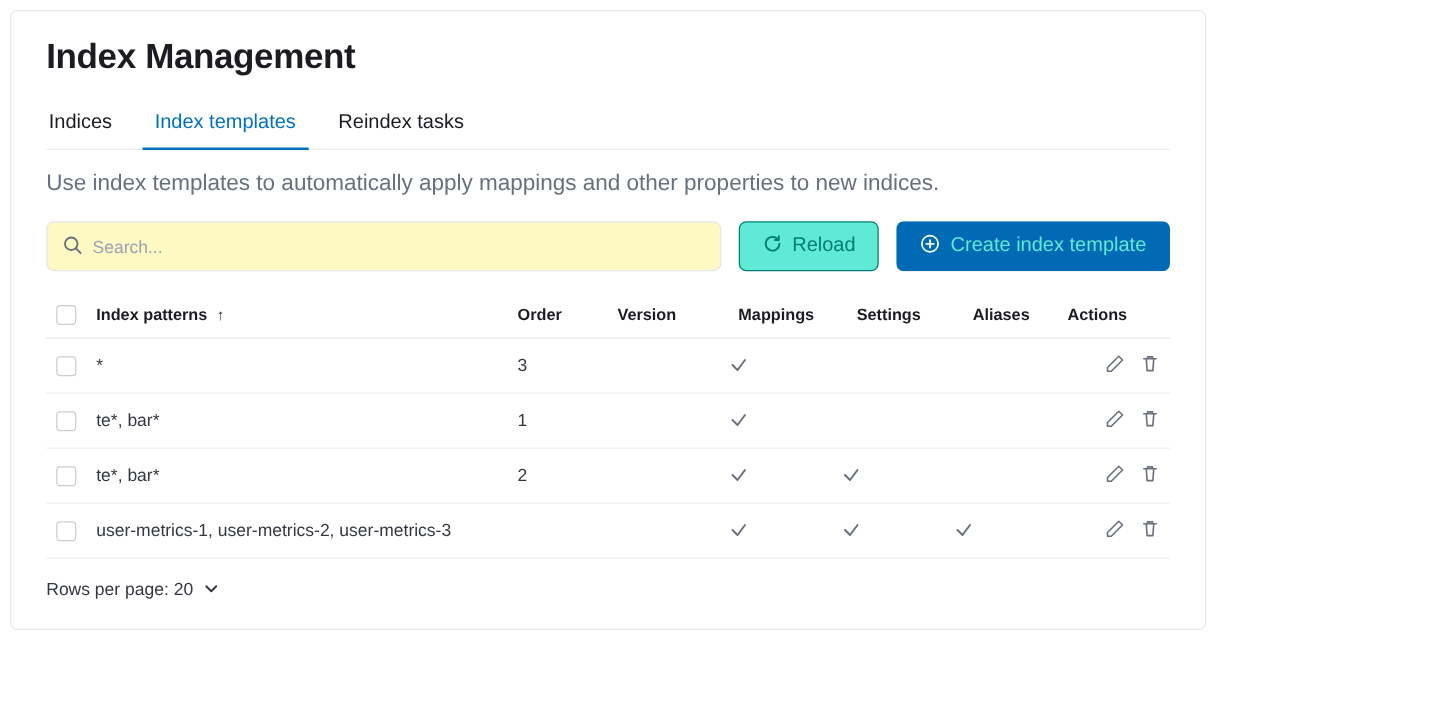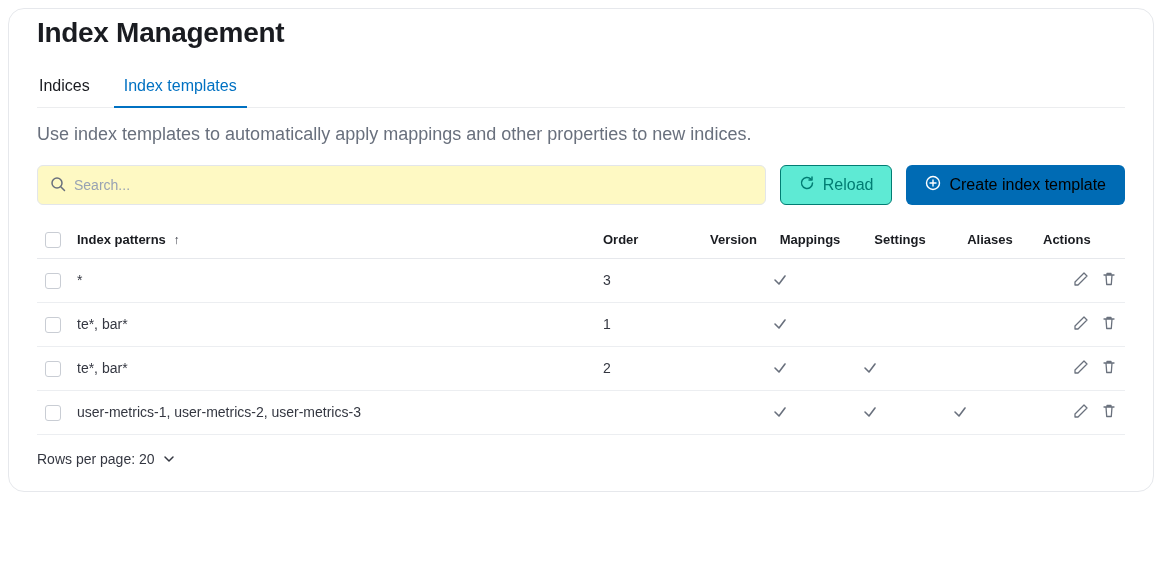--- a/index.html
+++ b/index.html
@@ -5,23 +5,23 @@
   * { box-sizing: border-box; margin: 0; padding: 0; }
   body {
     font-family: -apple-system, BlinkMacSystemFont, "Segoe UI", Helvetica, Arial, sans-serif;
     background: #fff;
     color: #1a1c21;
     font-size: 14px;
     padding: 8px;
   }
   .panel {
     border: 1px solid #e6e8ec;
-    border-radius: 16px;
-    padding: 8px 28px 24px 28px;
-    width: 1146px;
+    border-radius: 6px;
+    padding: 20px 28px 24px 28px;
+    width: 957px;
   }
   .page-title {
     font-size: 28px;
     font-weight: 600;
     color: #1a1c21;
     margin-bottom: 18px;
     letter-spacing: -0.3px;
   }
   .tabs {
     display: flex;
@@ -92,21 +92,21 @@
     cursor: pointer;
     border: 1px solid transparent;
   }
   .btn-secondary {
     border-color: #017d73;
     color: #017d73;
     background: #5eead4;
   }
   .btn-primary {
     background: #006bb4;
-    color: #000000;
+    color: #5eead4;
     text-align: right;
   }
   .btn svg { flex: none; }
 
   table {
     width: 100%;
     border-collapse: collapse;
   }
   thead th {
     text-align: left;
@@ -130,21 +130,21 @@
     width: 16px; height: 16px;
     border: 1px solid #c9cdd4;
     border-radius: 3px;
     display: inline-block;
     vertical-align: middle;
     cursor: pointer;
     background: #fff;
   }
   .check-cell { width: 32px; }
   .col-order { width: 80px; }
-  .col-version { width: 90px; text-align: right; }
+  .col-version { width: 90px; }
   .col-mappings, .col-settings, .col-aliases { width: 90px; text-align: center; }
   .col-actions { width: 90px; }
   .sort-arrow { font-size: 12px; margin-left: 4px; color: #343741; }
   .tick svg { display: block; }
   .action-icons { display: inline-flex; gap: 12px; justify-content: flex-end; }
   .action-icons span { cursor: pointer; color: #6a717d; display:inline-flex; }
   .footer {
     display: flex;
     align-items: center;
     padding-top: 16px;
@@ -156,20 +156,21 @@
 </head>
 <body>
 
 <div class="panel">
 
   <h1 class="page-title">Index Management</h1>
 
   <div class="tabs">
     <div class="tab">Indices</div>
     <div class="tab active">Index templates</div>
+    <div class="tab">Reindex tasks</div>
   </div>
 
   <p class="description">Use index templates to automatically apply mappings and other properties to new indices.</p>
 
   <div class="toolbar">
     <div class="search-wrap">
       <span>
         <svg width="16" height="16" viewBox="0 0 16 16" fill="none">
             <circle cx="7" cy="7" r="5" stroke="#69707d" stroke-width="1.5"></circle>
             <line x1="11" y1="11" x2="14.5" y2="14.5" stroke="#69707d" stroke-width="1.5" stroke-linecap="round"></line>

